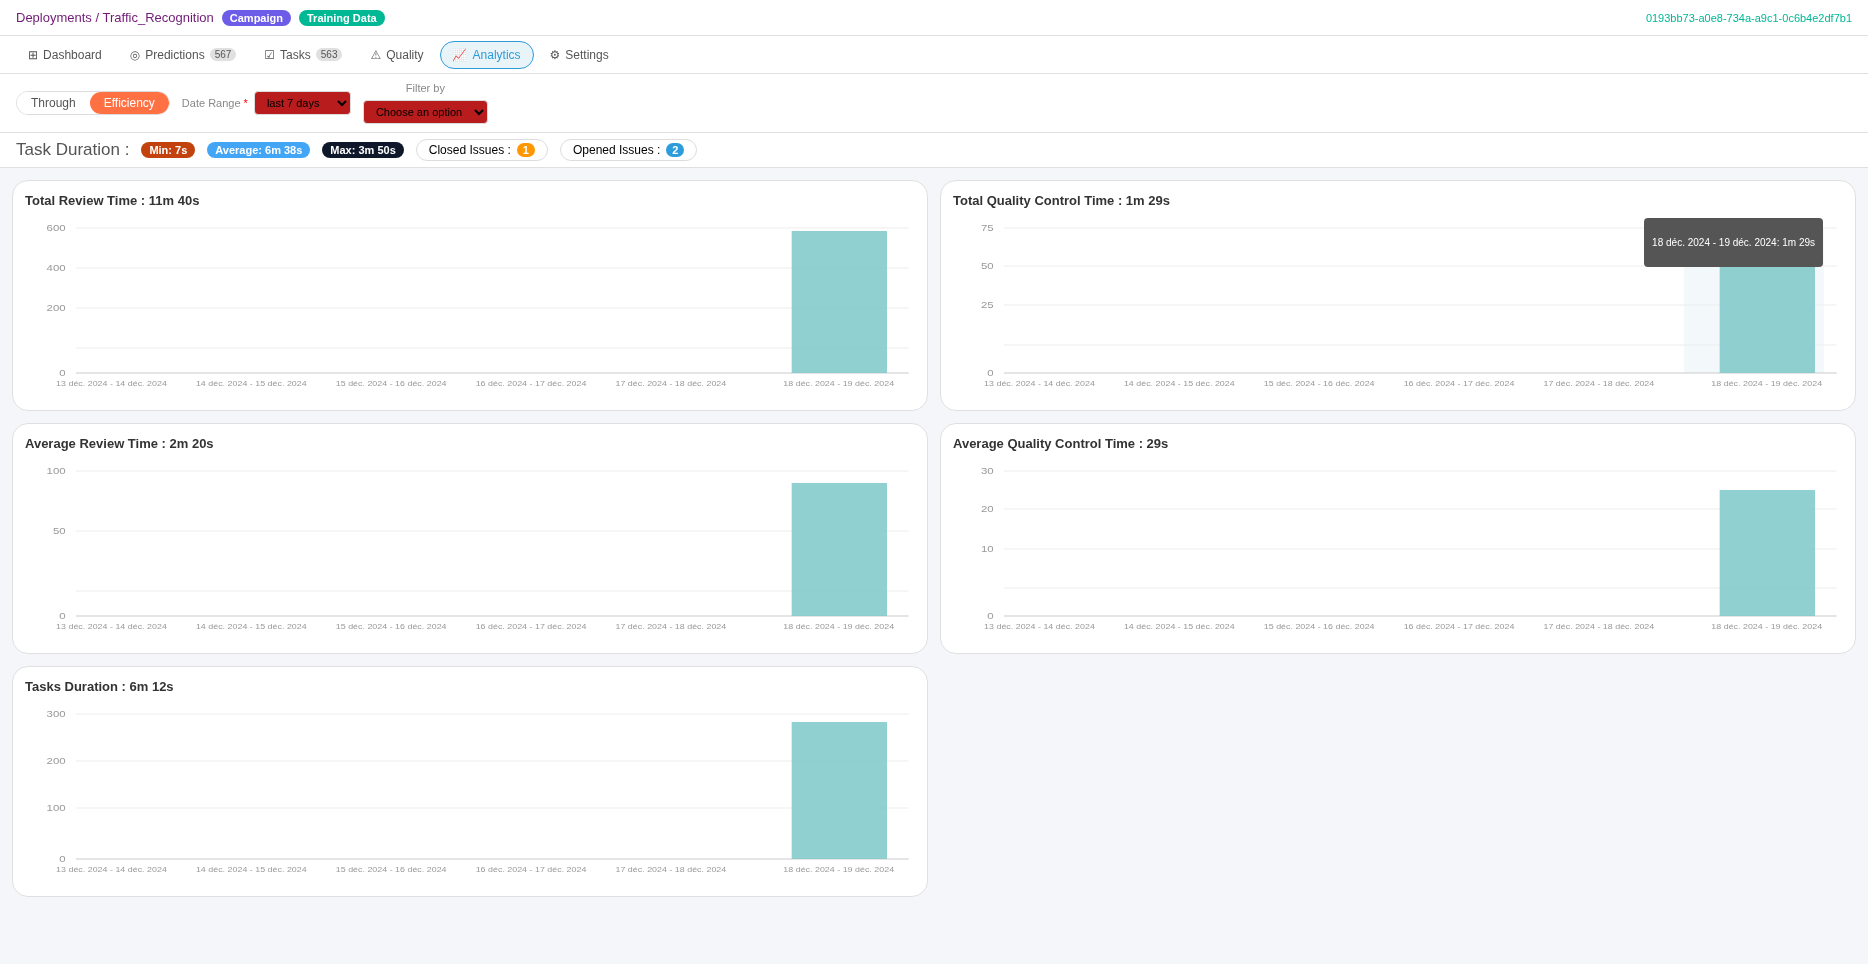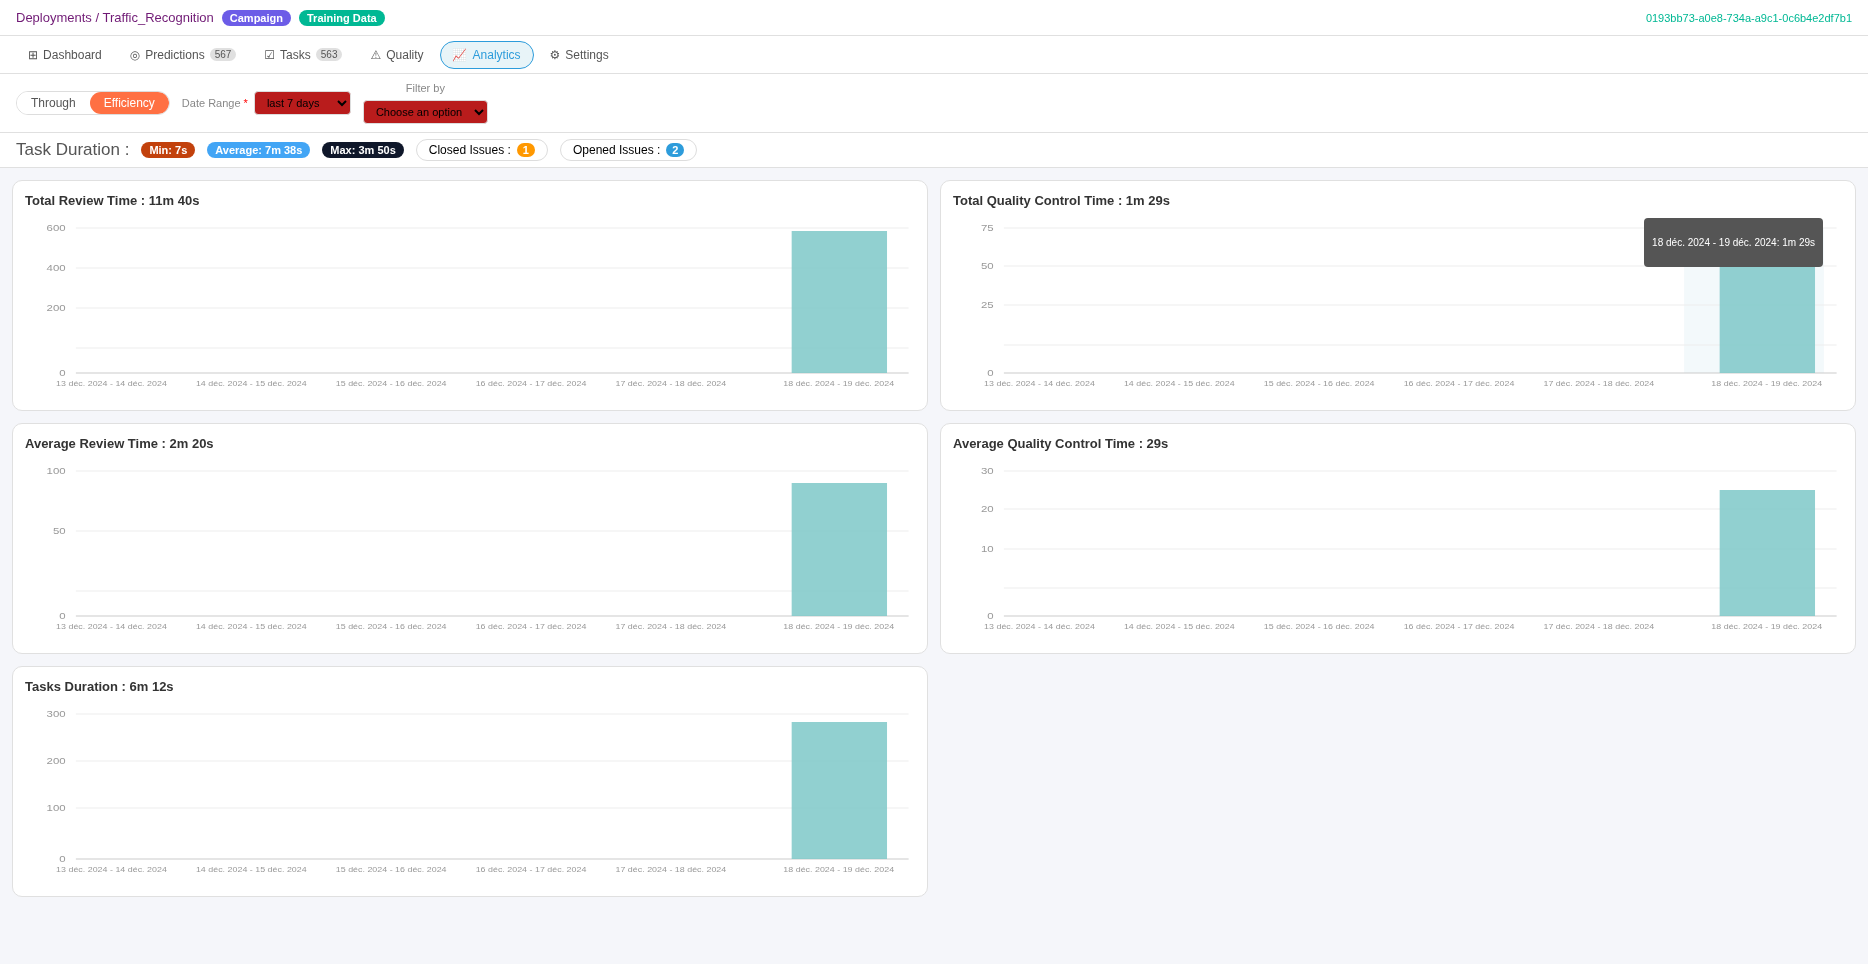--- a/index.html
+++ b/index.html
@@ -77,21 +77,21 @@
     .issues-count {
       background: #ff9800; color: #fff; border-radius: 8px;
       padding: 1px 6px; font-size: 11px; font-weight: 600;
     }
     .issues-count.blue { background: #2d9cdb; }
 
     .main-content {
       padding: 12px; display: grid; grid-template-columns: 1fr 1fr; gap: 12px;
     }
     .chart-panel {
-      background: #fff; border-radius: 10px; border: 1px solid #e0e0e0; padding: 12px;
+      background: #fff; border-radius: 16px; border: 1px solid #e0e0e0; padding: 12px;
     }
     .chart-title { font-size: 13px; font-weight: 600; color: #333; margin-bottom: 10px; }
 
     .chart-area {
       position: relative; height: 180px; width: 100%;
     }
     .chart-svg { width: 100%; height: 100%; }
 
     .tooltip-box {
       position: absolute; top: 0; right: 20px;
@@ -160,21 +160,21 @@
     <span class="date-range-label">Filter by</span>
     <select class="select-control">
       <option>Choose an option</option>
     </select>
   </div>
 </div>
 
 <div class="stats-row">
   <span class="stat-label">Task Duration :</span>
   <span class="stat-badge min">Min: 7s</span>
-  <span class="stat-badge avg">Average: 7m 38s</span>
+  <span class="stat-badge avg">Average: 6m 38s</span>
   <span class="stat-badge max">Max: 3m 50s</span>
   <button class="issues-btn">
     <span>Closed Issues :</span>
     <span class="issues-count">1</span>
   </button>
   <button class="issues-btn">
     <span>Opened Issues :</span>
     <span class="issues-count blue">2</span>
   </button>
 </div>

